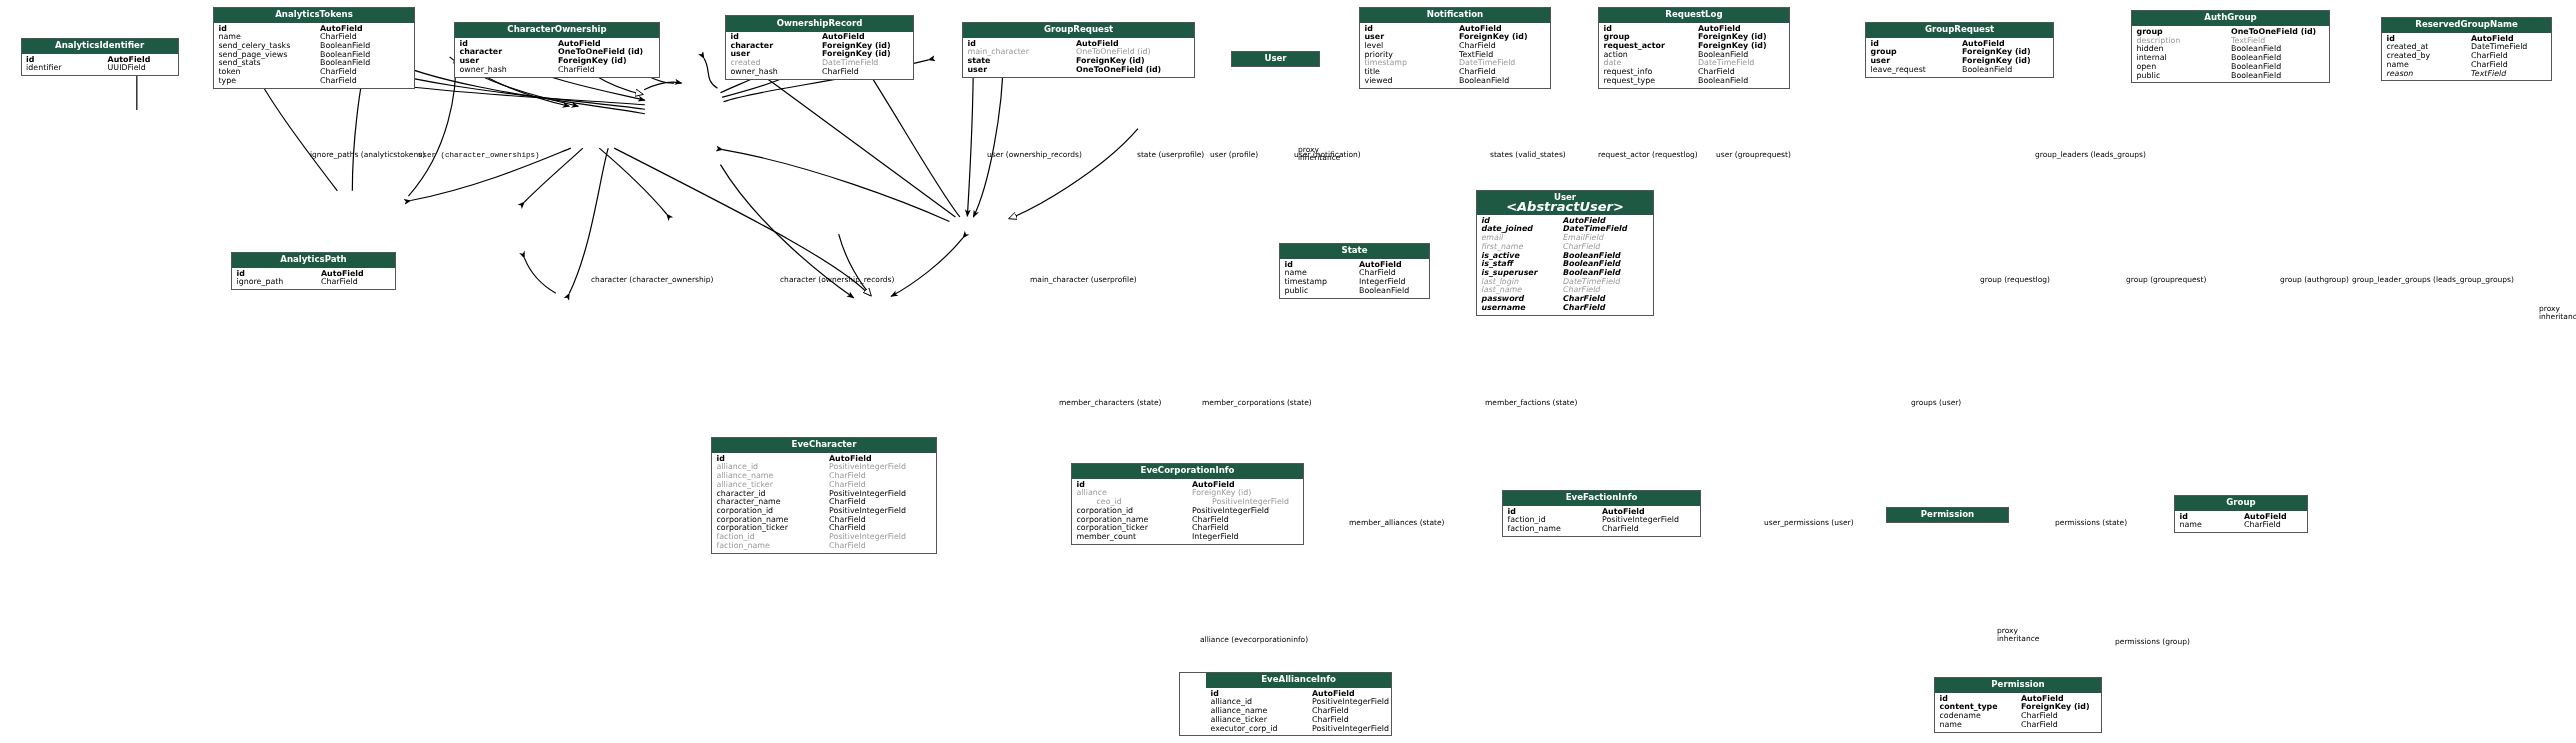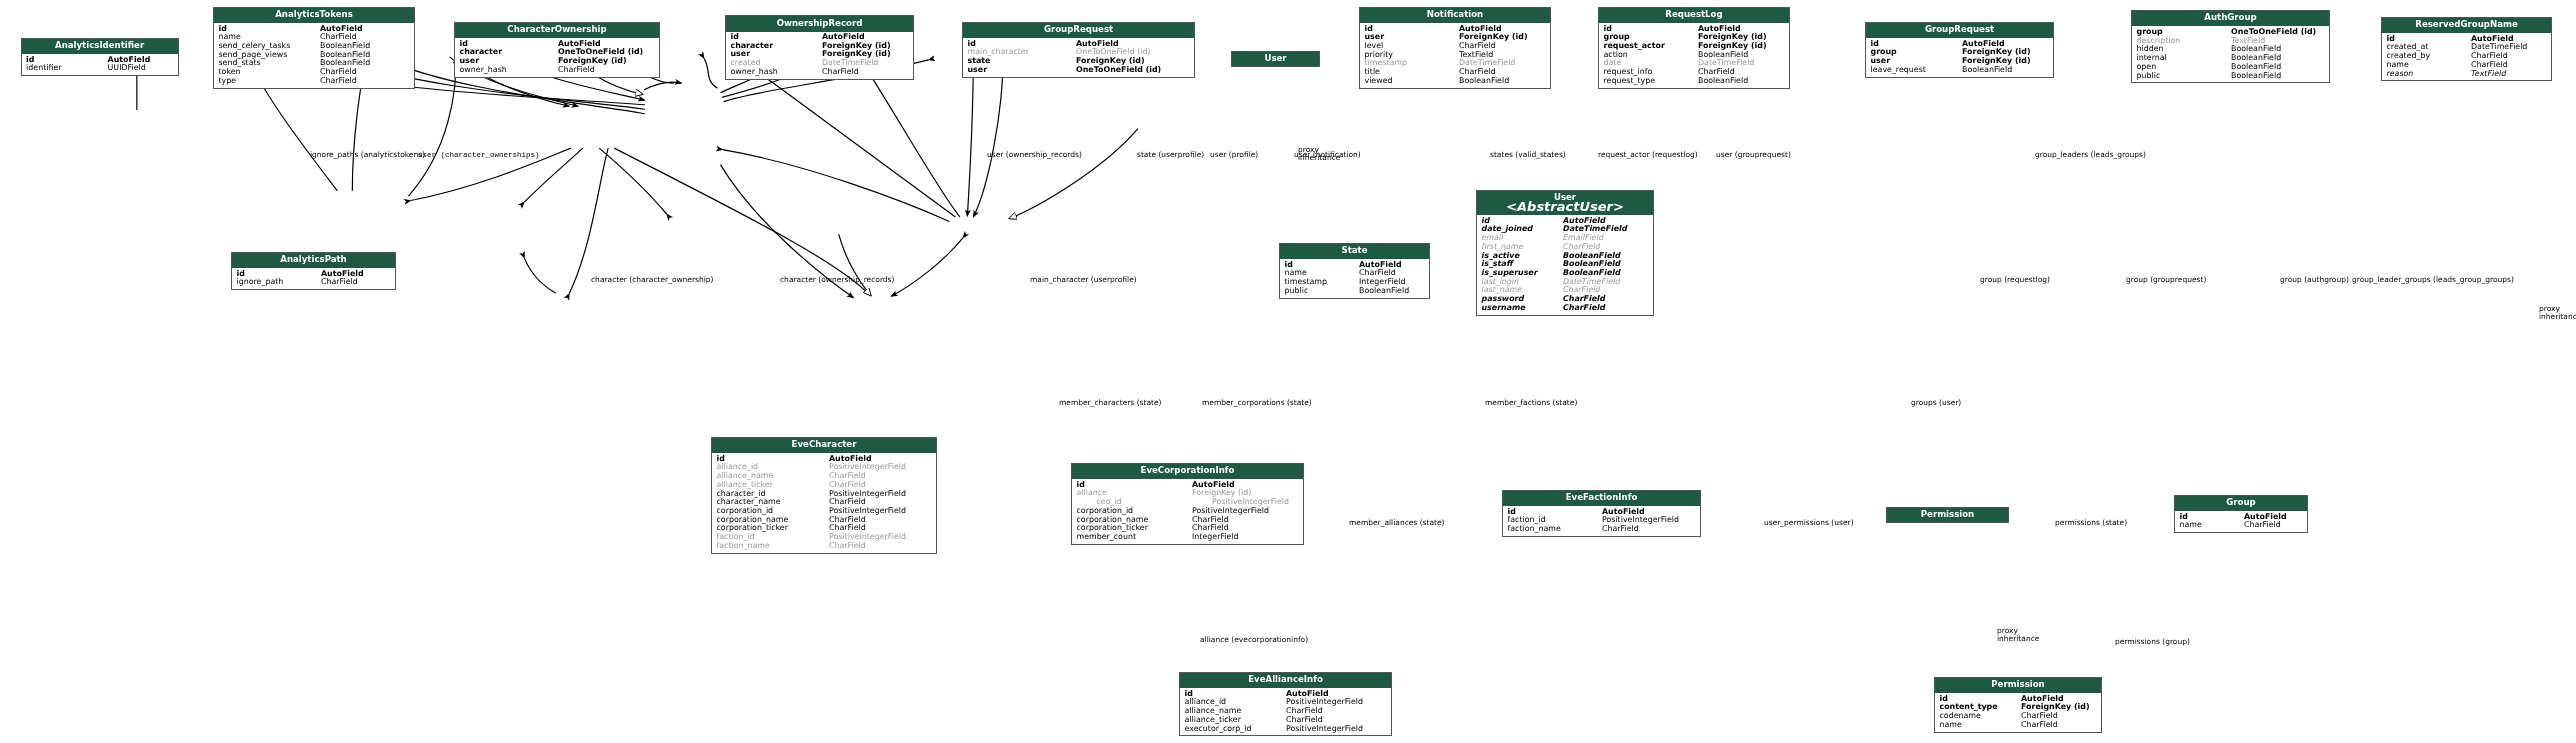--- a/index.html
+++ b/index.html
@@ -533,21 +533,21 @@
           <div class="row norm" style="position: relative;">
             <span class="fname">faction_id</span>
             <span class="ftype" style="left: 99px;">PositiveIntegerField</span>
           </div>
           <div class="row norm" style="position: relative;">
             <span class="fname">faction_name</span>
             <span class="ftype" style="left: 99px;">CharField</span>
           </div>
         </div>
       </div>
-      <div class="entity" style="left: 1179px; top: 672px; width: 213px;">
+      <div class="entity" style="left: 1179px; top: 672px; width: 213px; padding-left: 26px;">
         <div class="ehdr">EveAllianceInfo</div>
         <div class="rows">
           <div class="row pk" style="position: relative;">
             <span class="fname">id</span>
             <span class="ftype" style="left: 106px;">AutoField</span>
           </div>
           <div class="row norm" style="position: relative;">
             <span class="fname">alliance_id</span>
             <span class="ftype" style="left: 106px;">PositiveIntegerField</span>
           </div>

